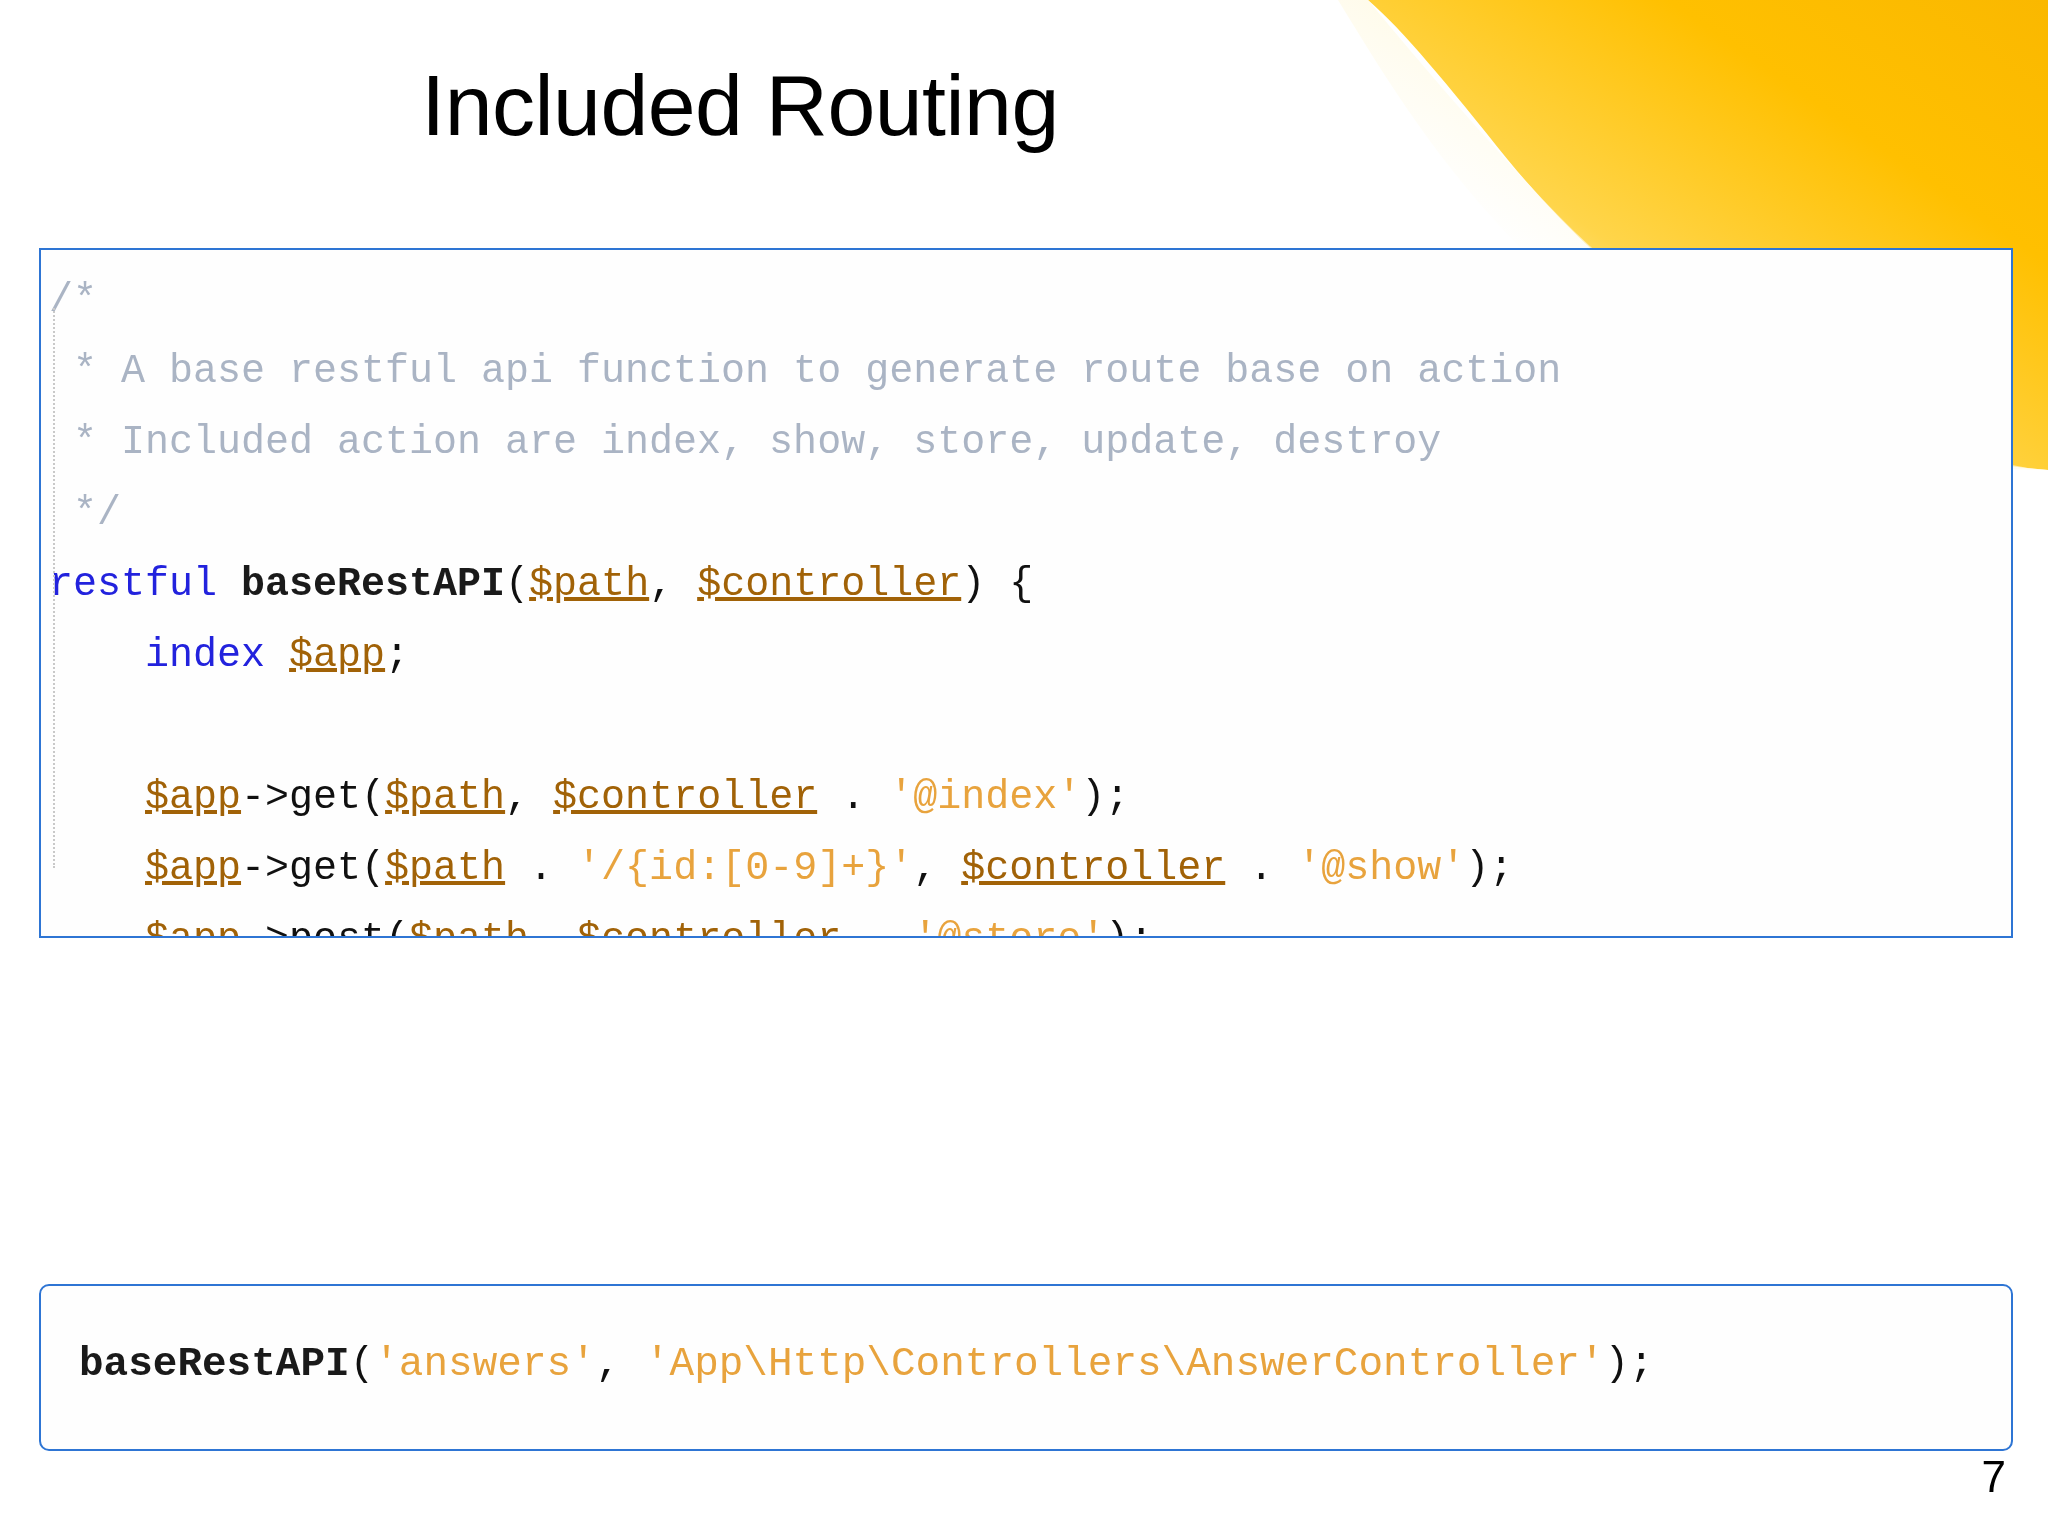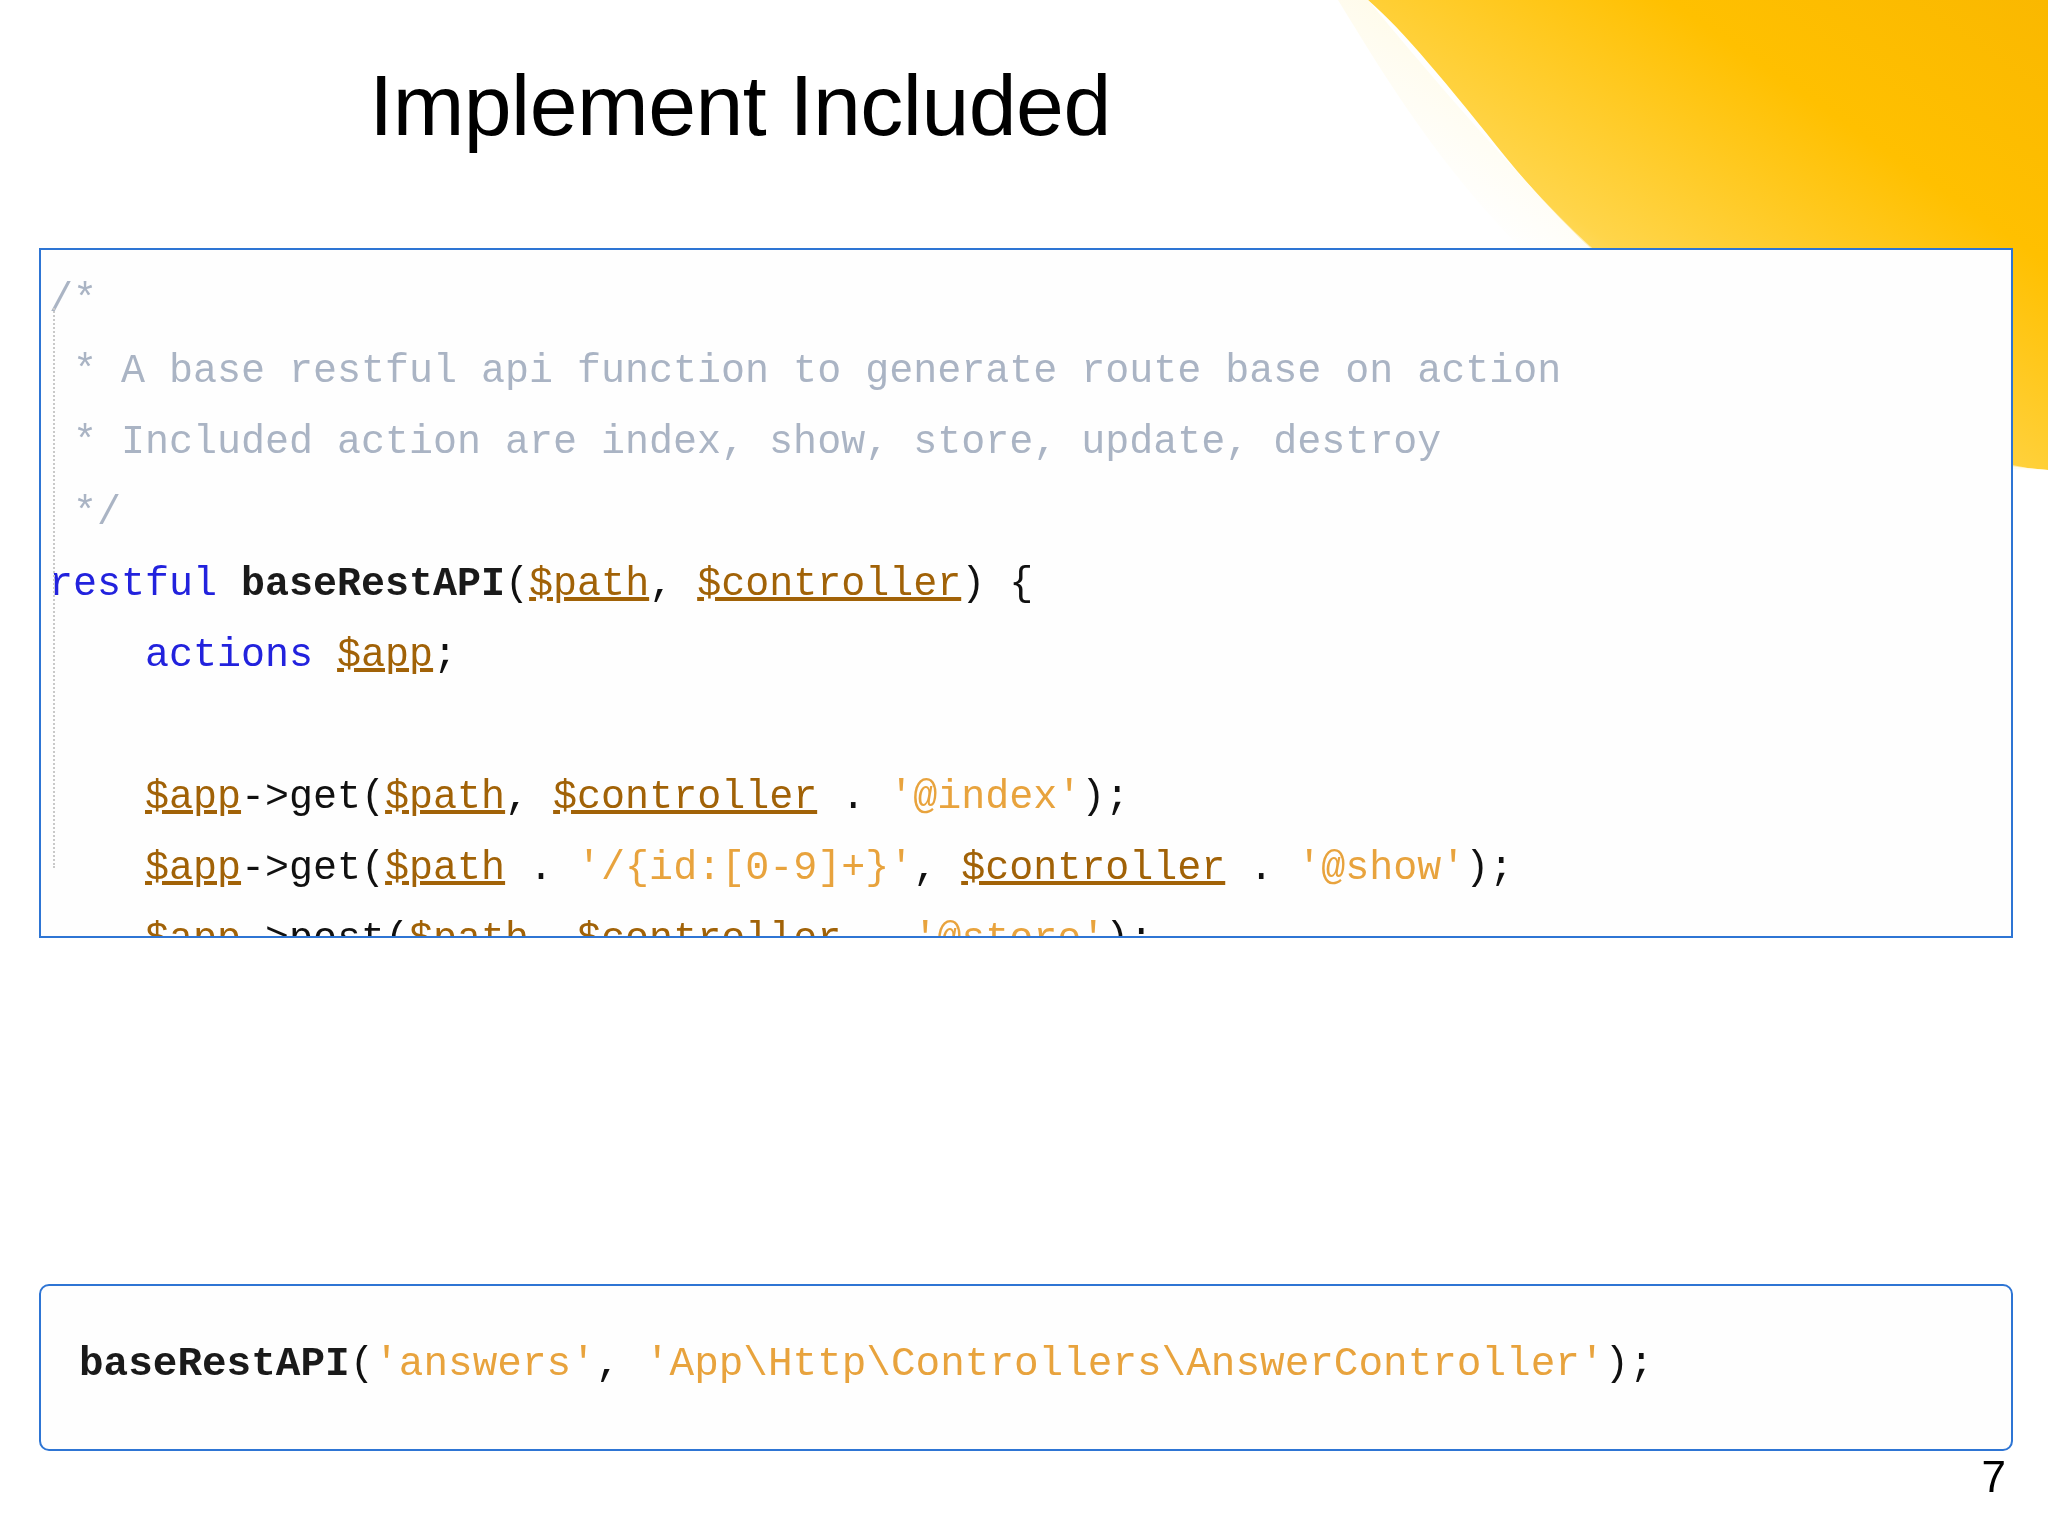--- a/index.html
+++ b/index.html
@@ -142,29 +142,29 @@
              C 880,470 690,375 560,235 C 480,150 430,65 390,0 Z" fill="url(#gradB)"></path>
 
     <path d="M 300,0 C 360,80 450,200 580,320 C 700,430 850,468 1015,470 L 1100,470
              C 900,470 730,410 600,300 C 470,190 370,95 285,0 Z" fill="url(#gradC)"></path>
 
     <path d="M 205,0 C 300,110 410,240 545,355 C 660,452 810,470 960,470 L 1100,470
              C 910,470 740,448 600,345 C 460,242 330,120 230,0 Z" fill="#FFFFFF" opacity="0.30"></path>
   </svg>
 </div>
 
-<div id="slide-title">Implement Included</div>
+<div id="slide-title">Included Routing</div>
 
 <div class="code-box" id="code-box-main">
   <pre class="code-pre" id="code-main-pre"><span><span class="tok-comment">/*</span></span>
 <span><span class="tok-comment"> * A base restful api function to generate route base on action</span></span>
 <span><span class="tok-comment"> * Included action are index, show, store, update, destroy</span></span>
 <span><span class="tok-comment"> */</span></span>
 <span><span class="tok-keyword">restful</span><span class="tok-plain"> </span><span class="tok-fname">baseRestAPI</span><span class="tok-plain">(</span><span class="tok-var">$path</span><span class="tok-plain">, </span><span class="tok-var">$controller</span><span class="tok-plain">) {</span></span>
-<span><span class="tok-plain">    </span><span class="tok-keyword">actions</span><span class="tok-plain"> </span><span class="tok-var">$app</span><span class="tok-plain">;</span></span>
+<span><span class="tok-plain">    </span><span class="tok-keyword">index</span><span class="tok-plain"> </span><span class="tok-var">$app</span><span class="tok-plain">;</span></span>
 <span><span class="tok-plain"></span></span>
 <span><span class="tok-plain">    </span><span class="tok-var">$app</span><span class="tok-plain">-&gt;get(</span><span class="tok-var">$path</span><span class="tok-plain">, </span><span class="tok-var">$controller</span><span class="tok-plain"> . </span><span class="tok-string">'@index'</span><span class="tok-plain">);</span></span>
 <span><span class="tok-plain">    </span><span class="tok-var">$app</span><span class="tok-plain">-&gt;get(</span><span class="tok-var">$path</span><span class="tok-plain"> . </span><span class="tok-string">'/{id:[0-9]+}'</span><span class="tok-plain">, </span><span class="tok-var">$controller</span><span class="tok-plain"> . </span><span class="tok-string">'@show'</span><span class="tok-plain">);</span></span>
 <span><span class="tok-plain">    </span><span class="tok-var">$app</span><span class="tok-plain">-&gt;post(</span><span class="tok-var">$path</span><span class="tok-plain">, </span><span class="tok-var">$controller</span><span class="tok-plain"> . </span><span class="tok-string">'@store'</span><span class="tok-plain">);</span></span>
 
 
 </pre>
 </div>
 <div id="indent-guide"></div>
 

